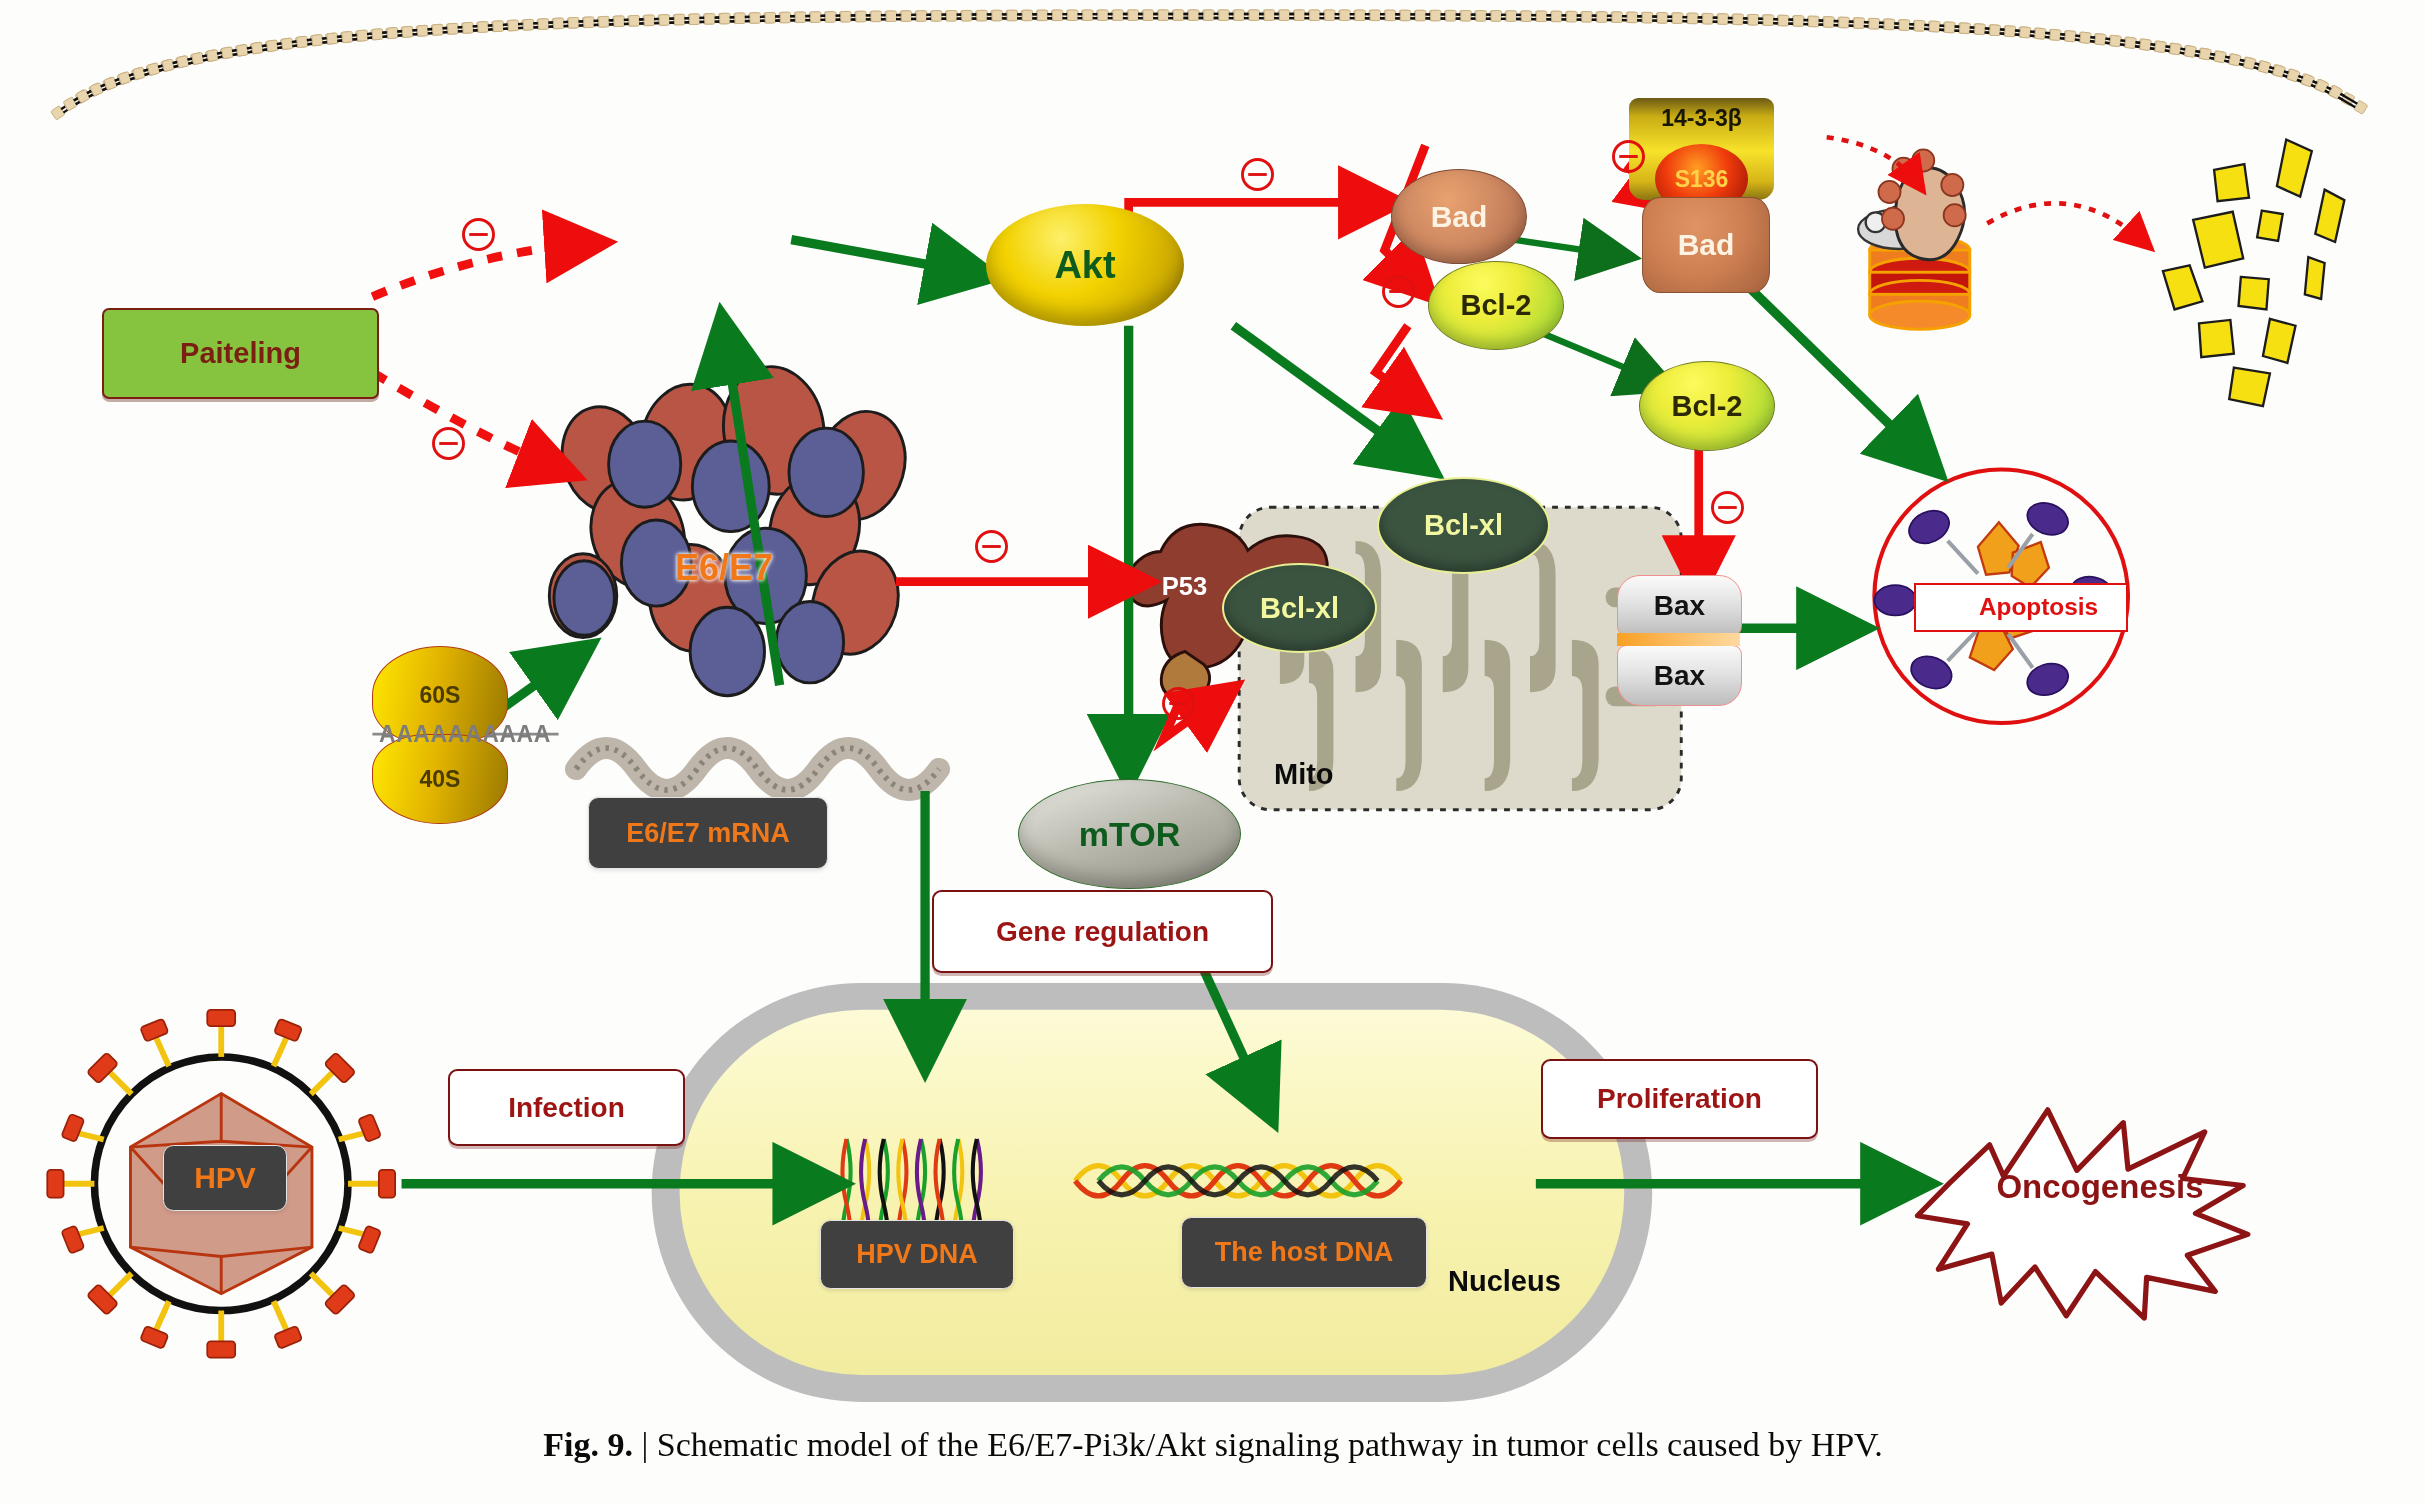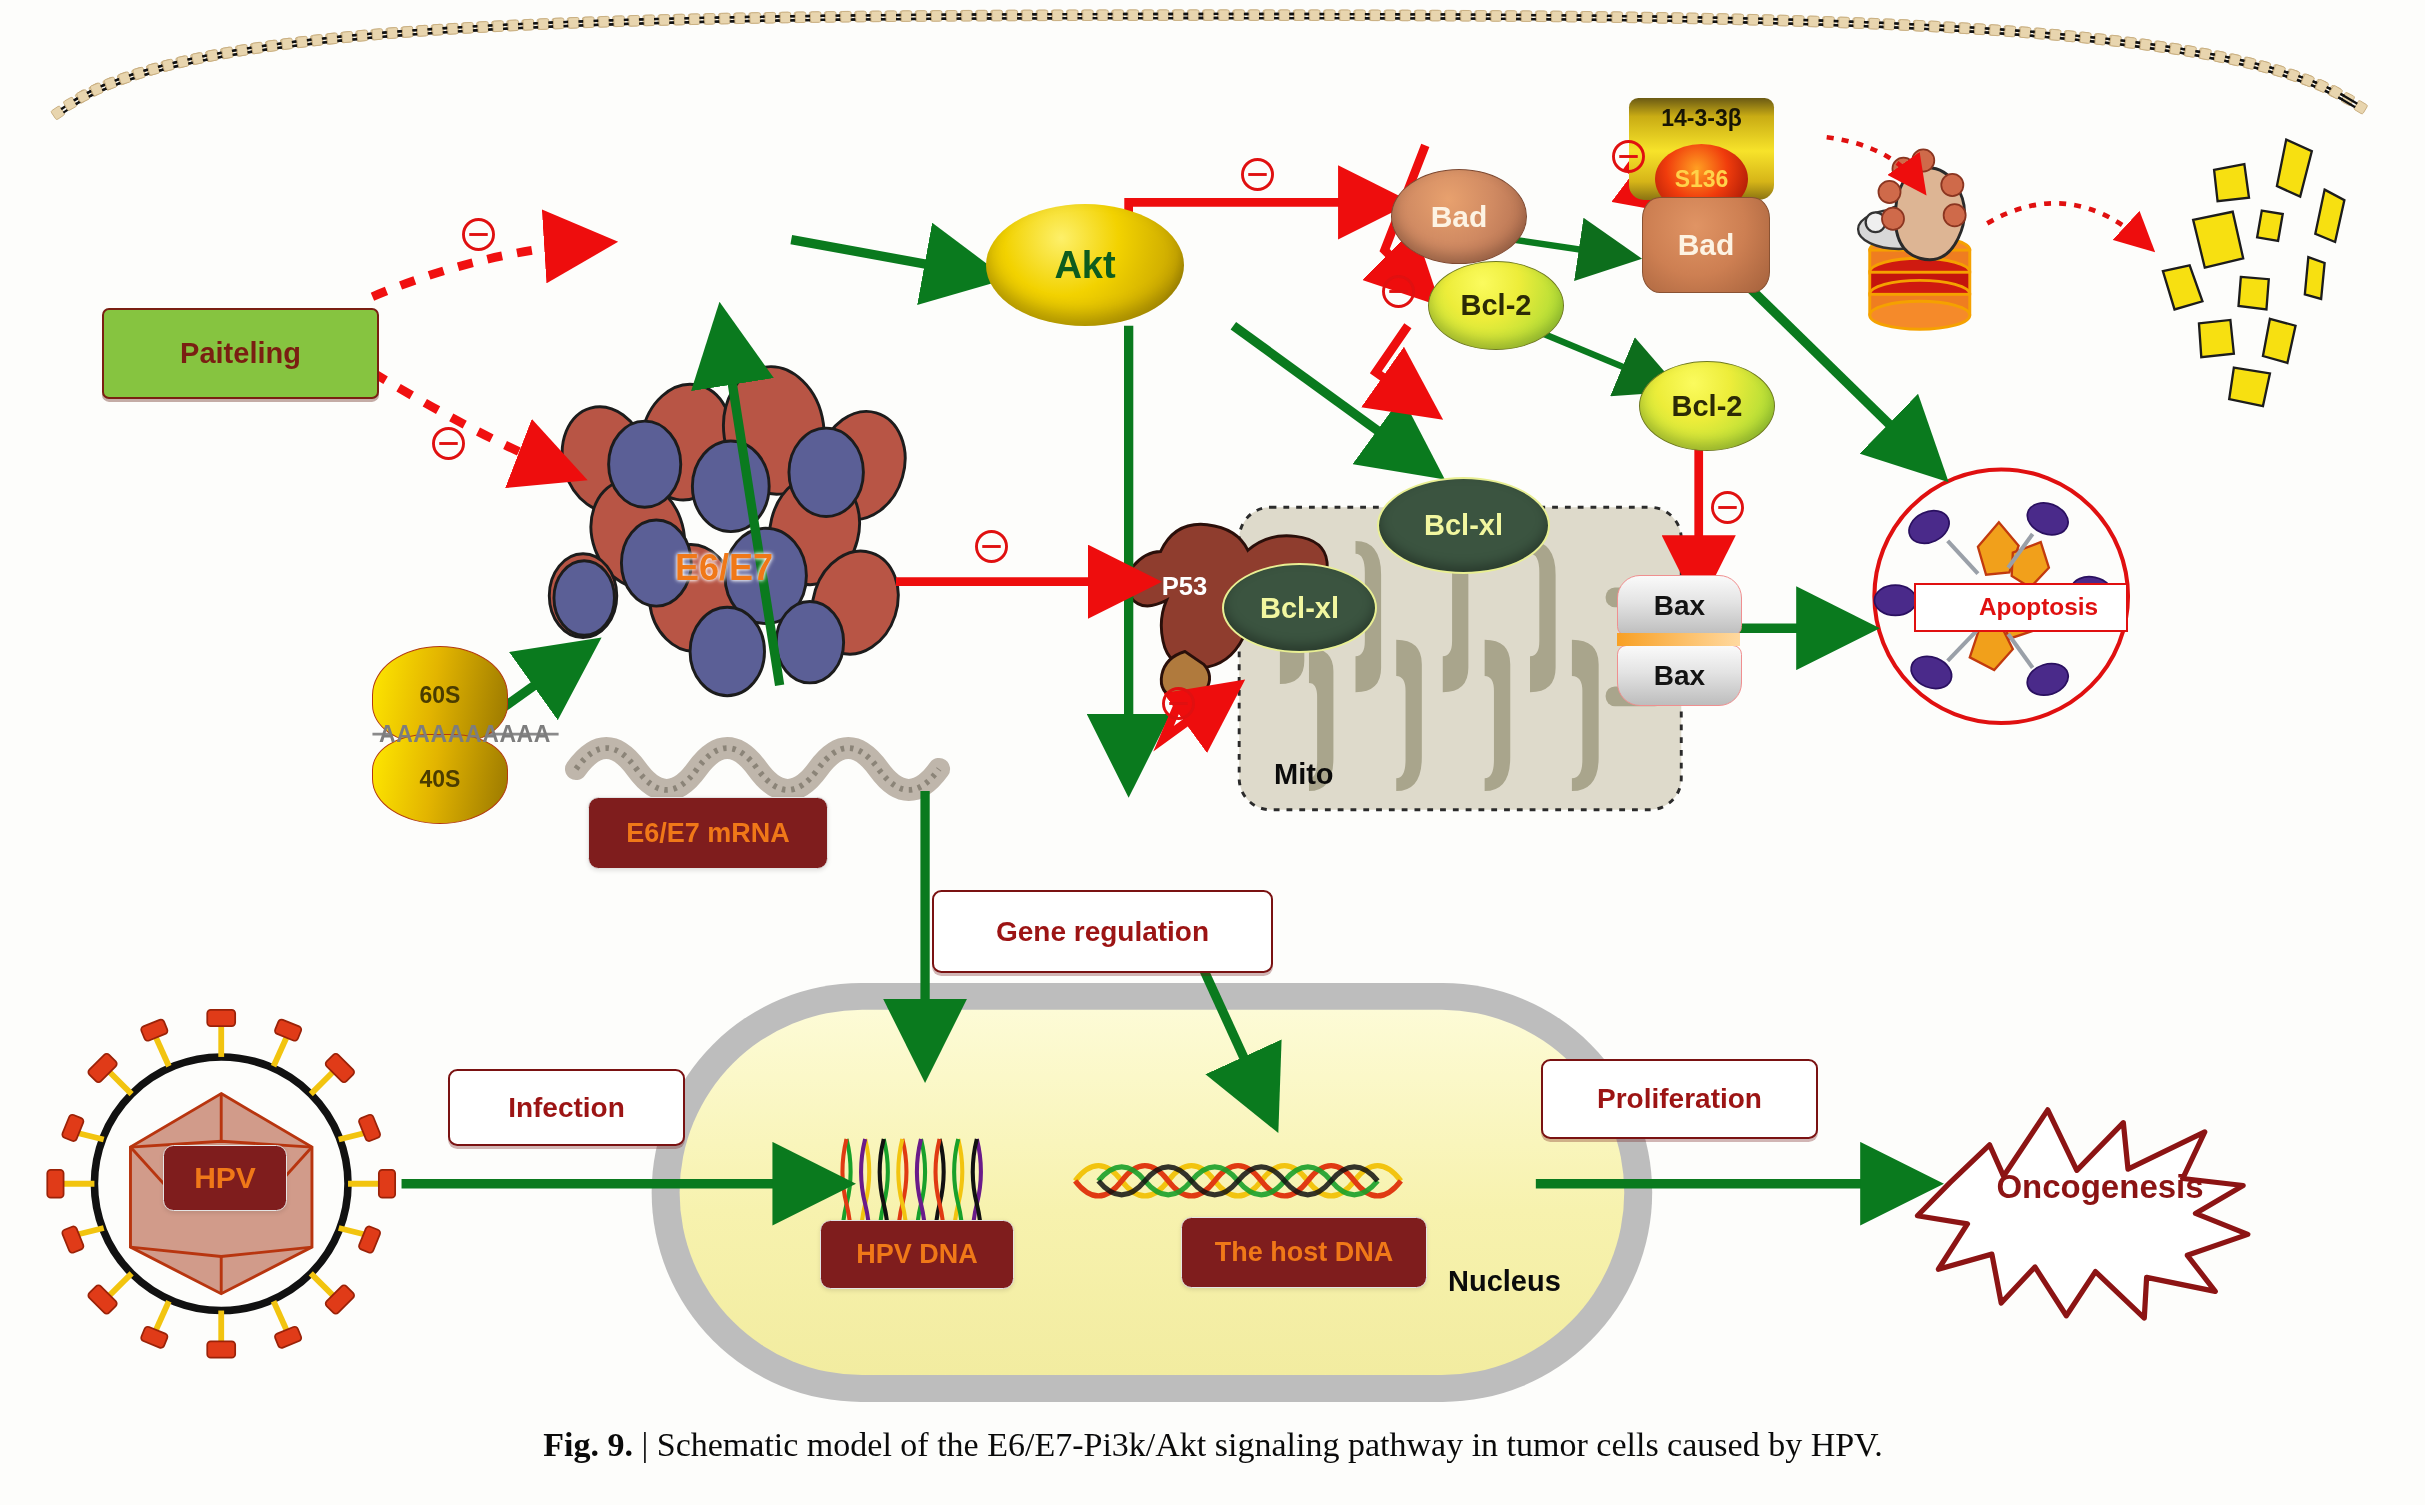--- a/index.html
+++ b/index.html
@@ -40,21 +40,21 @@
            color:#fff;font-size:25.6px;}
   .ell-bax{background:linear-gradient(180deg,#fafafa 0%,#e3e3e3 45%,#bdbdbd 100%);
            border:1.7px solid #f08f8f;color:#131313;font-size:28px;}
   .ell-60s,.ell-40s{background:linear-gradient(100deg,#ffe800 0%,#e3b500 45%,#9a7800 100%);
            border:1.2px solid #b33a10;color:#4a3c00;font-size:23px;}
 
   .box-paiteling{background:#86c440;border:2.3px solid #7a1f12;border-radius:7px;
                  color:#7a1f12;font-size:29px;box-shadow:0 2.9px 0 rgba(90,20,10,.35);}
   .box-dred{background:#fff;border:2.3px solid #7a1212;border-radius:9.3px;
             color:#9c1414;font-size:28px;box-shadow:0 2.9px 0 rgba(110,18,18,.3);}
-  .box-white{background:#7f1d1d;border:1.2px solid #e4e4e4;border-radius:10.5px;
+  .box-white{background:#404040;border:1.2px solid #e4e4e4;border-radius:10.5px;
              color:#f07818;font-size:27px;box-shadow:0 1.7px 4.1px rgba(0,0,0,.1);}
   .box-apop{background:#fff;border:2.3px solid #e01010;color:#e01010;font-size:24.4px;padding-left:35px;}
   .plain-label{color:#0b0b0b;font-size:29px;font-weight:bold;}
   .lbl-e6e7{color:#f07818;font-size:36px;font-weight:bold;text-shadow:0 0 3.5px #fff,0 0 5.8px #fff;}
   .lbl-polyA{color:#7d7d7d;font-size:23px;font-weight:bold;letter-spacing:0.6px;}
   .lbl-onco{color:#8c1414;font-size:33px;font-weight:bold;}
 
   .caption{position:absolute;left:0;width:2426px;text-align:center;
            font-family:"Liberation Serif",serif;font-size:34px;color:#0a0a0a;}
   .caption b{font-weight:bold;}
@@ -1255,20 +1255,21 @@
       <path d="M3140,236 Q3250,250 3300,320"></path>
       <path d="M3416,384 Q3560,300 3690,420"></path>
     </g>
   </svg>
 
   <div class="node box-paiteling" style="left:102px;top:308px;width:273px;height:87px;">Paiteling</div>
 
 
   <div class="node ell-akt" style="left:986px;top:204px;width:198px;height:122px;">Akt</div>
 
+  <div class="node ell-mtor" style="left:1018px;top:779px;width:221px;height:108px;">mTOR</div>
 
   <div class="node lbl-e6e7" style="left:628px;top:544px;width:192px;height:47px;">E6/E7</div>
 
   <div class="node box-white" style="left:588px;top:797px;width:238px;height:70px;">E6/E7  mRNA</div>
 
   <div class="node ell-60s" style="left:372px;top:646px;width:134px;height:96px;border-radius:50% 50% 40% 40%;">60S</div>
   <div class="node ell-40s" style="left:372px;top:734px;width:134px;height:88px;border-radius:40% 40% 50% 50%;">40S</div>
   <div class="node lbl-polyA" style="left:372px;top:720px;width:186px;height:29px;">AAAAAAAAAA</div>
 
   <div class="node ell-p53" style="left:1141px;top:561px;width:87px;height:52px;background:none;">P53</div>

